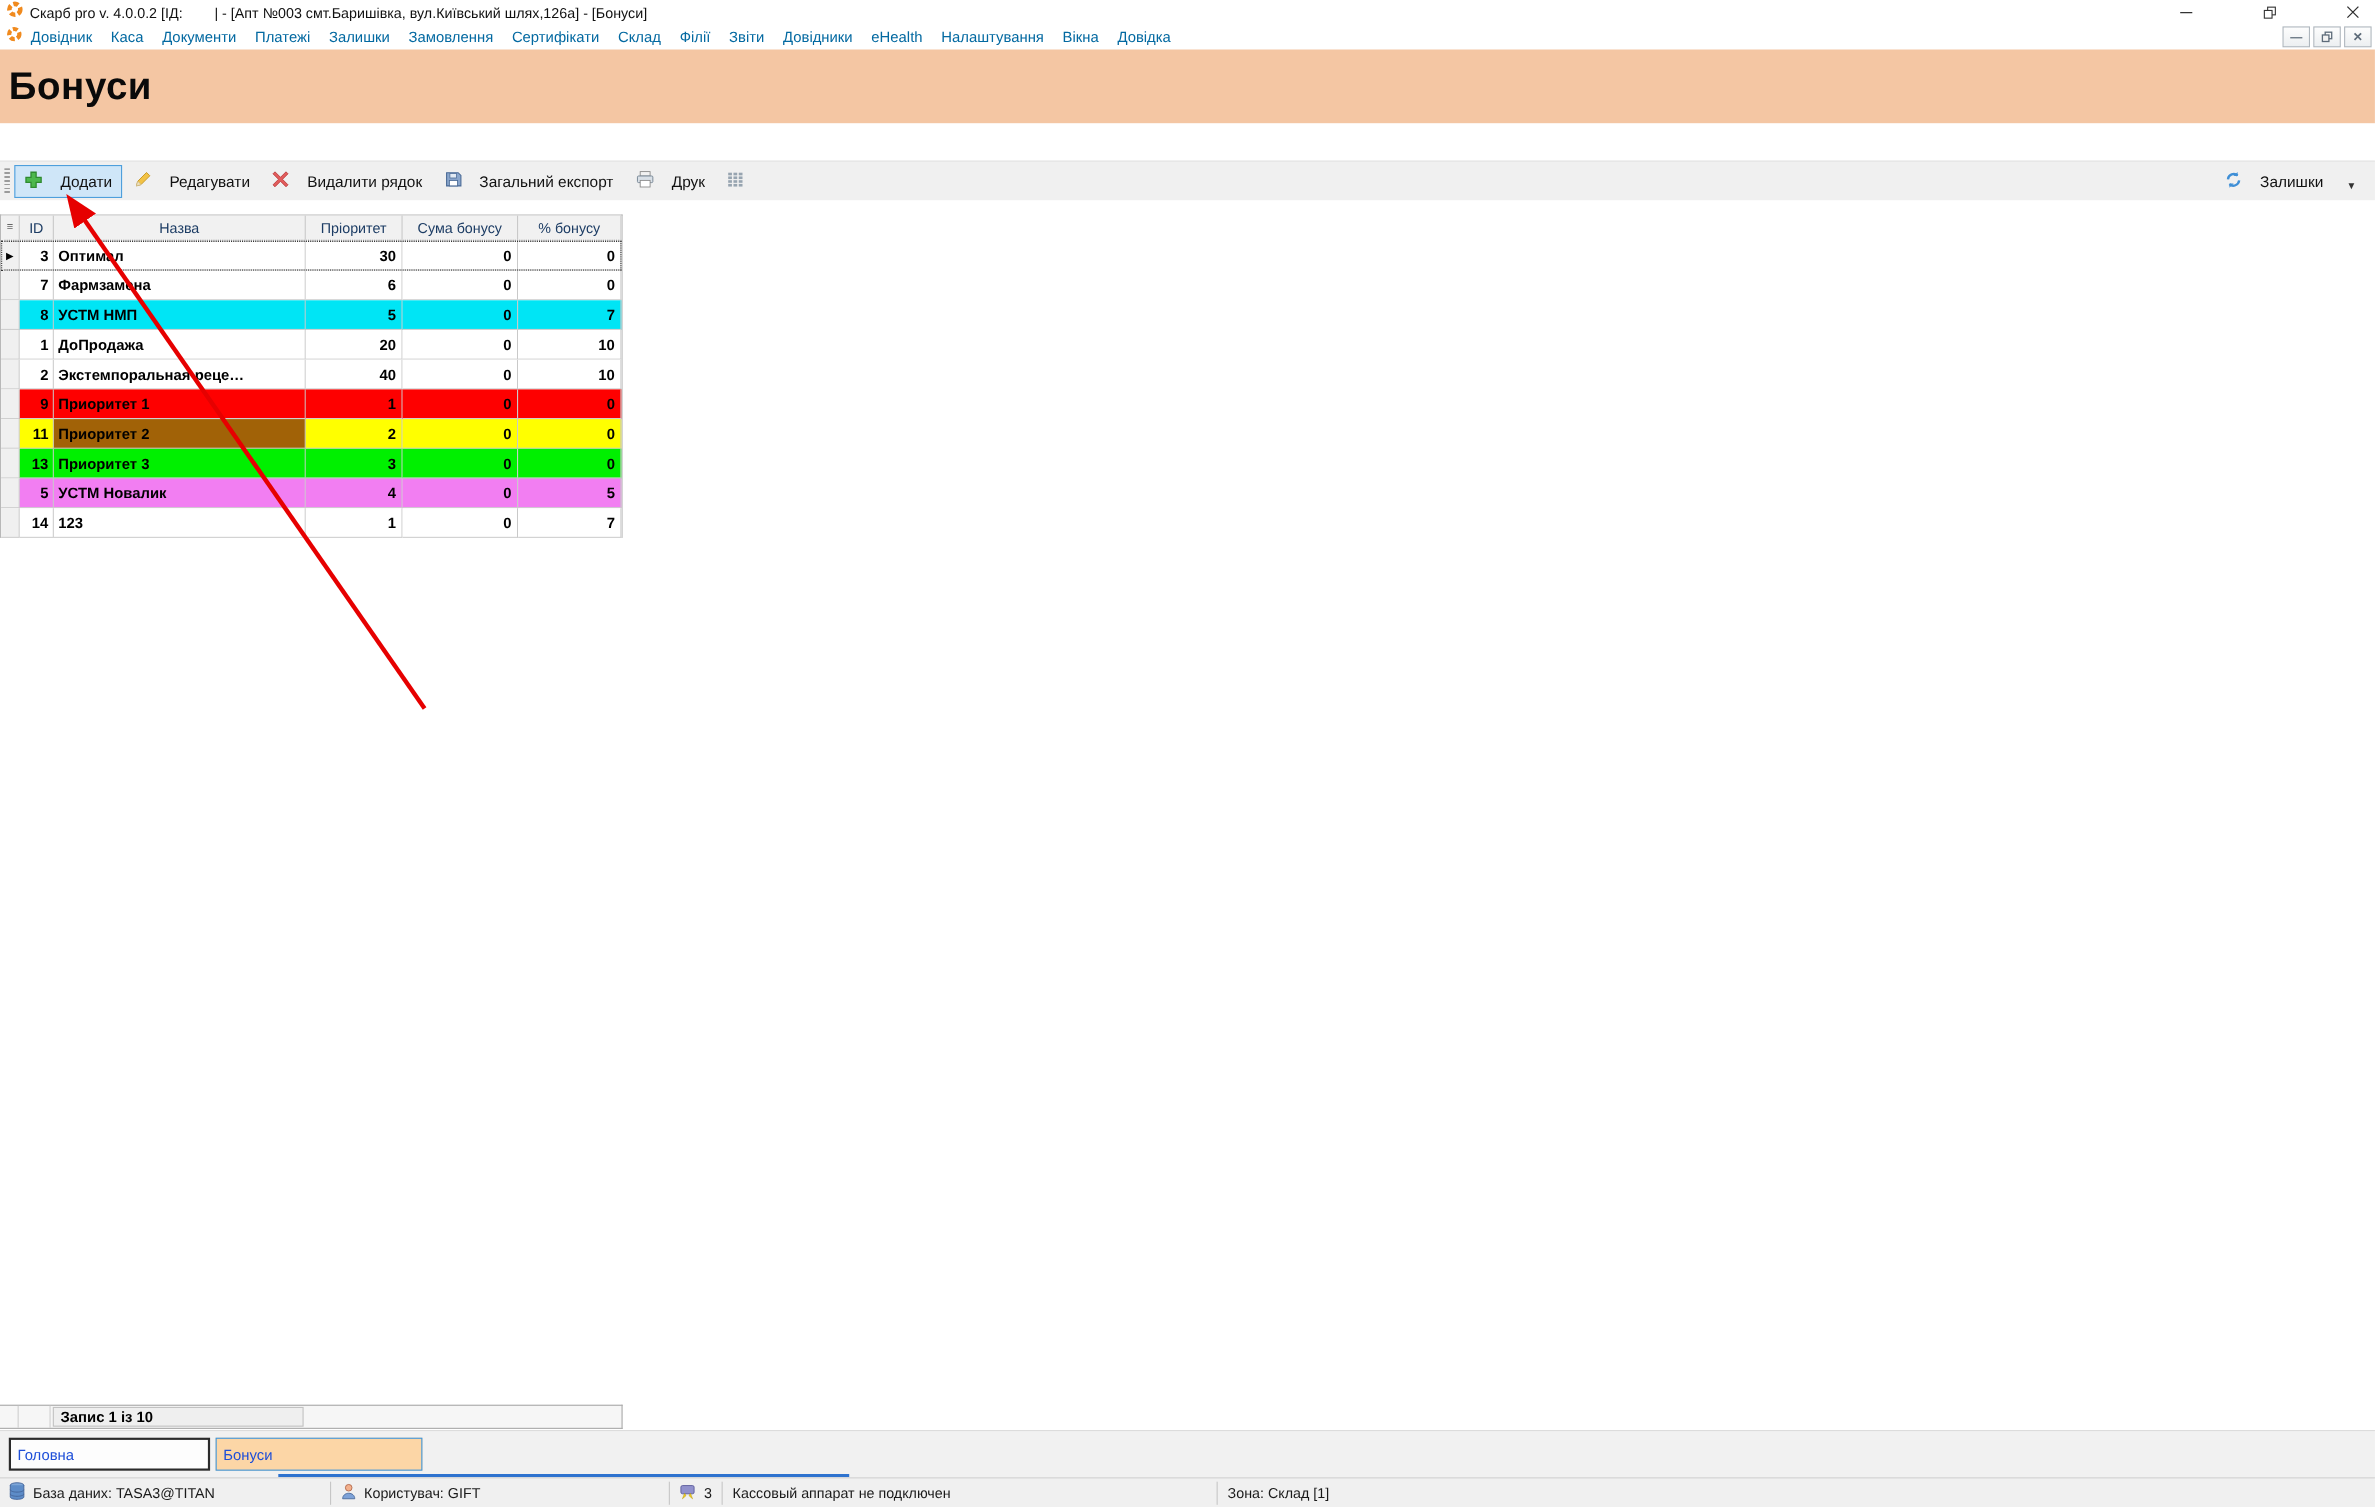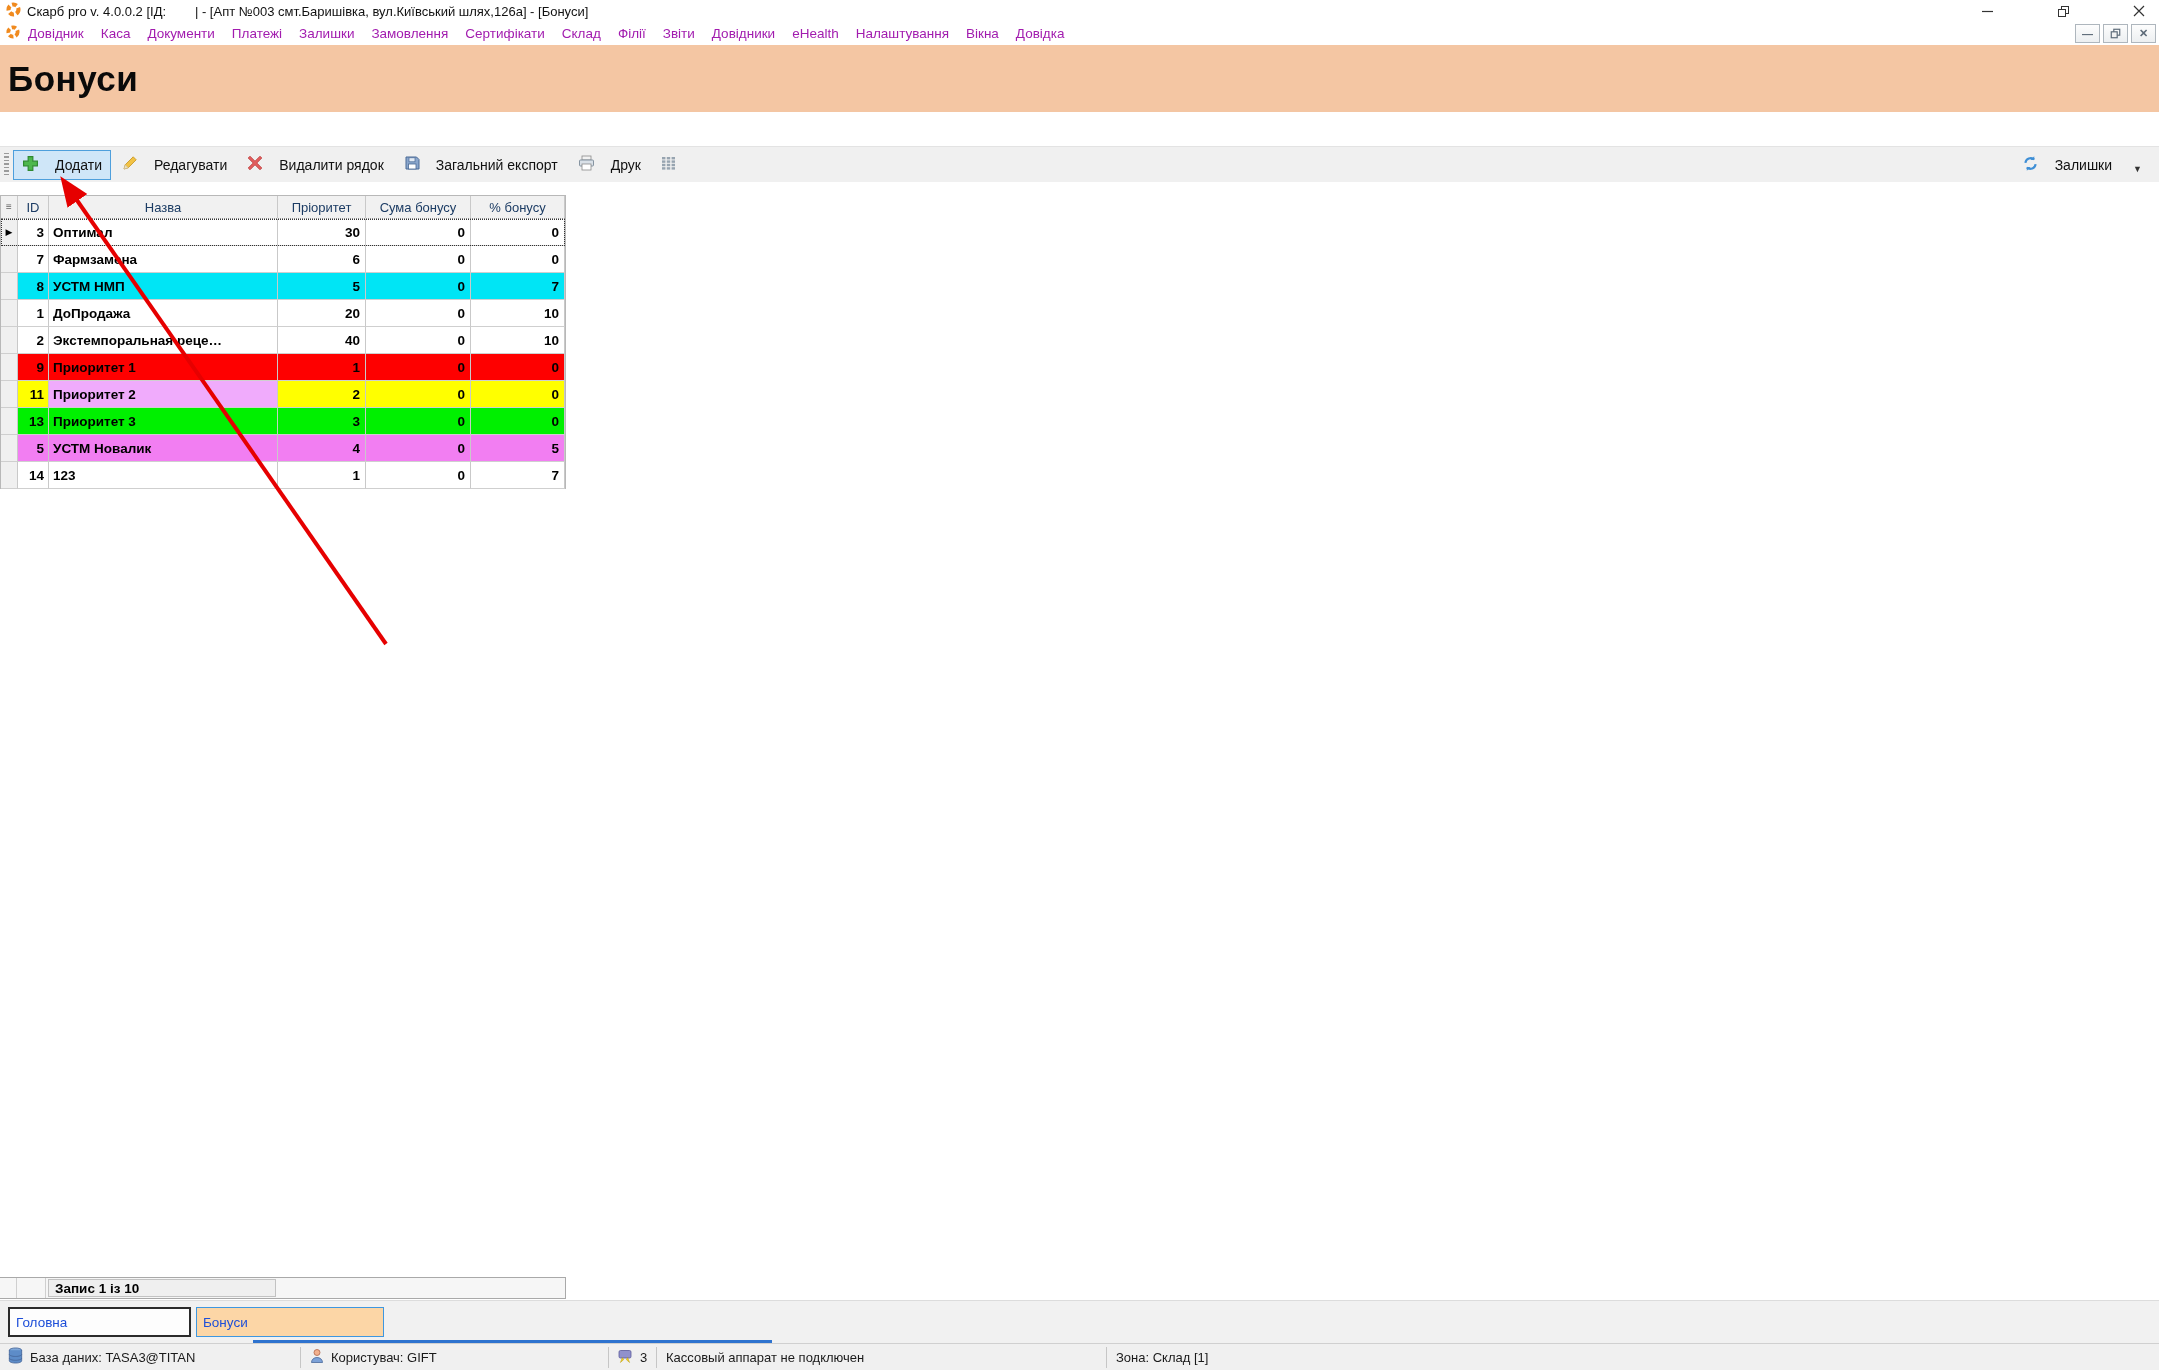--- a/index.html
+++ b/index.html
@@ -8,21 +8,21 @@
 
   
   .titlebar { position:absolute; top:0; left:0; right:0; height:22px; background:#fff; display:flex; align-items:center; padding-left:6px; }
   .titlebar .app-title { font-size:13px; color:#111; margin-left:6px; white-space:pre; }
   .win-controls { position:absolute; right:8px; top:0; height:22px; display:flex; align-items:center; gap:52px; }
   .win-btn { width:24px; height:18px; display:flex; align-items:center; justify-content:center; color:#333; font-size:13px; cursor:default; }
 
   
   .menubar { position:absolute; top:22px; left:0; right:0; height:23px; background:#fff; display:flex; align-items:center; padding-left:6px; }
   .menu-items { display:flex; gap:17px; margin-left:8px; }
-  .menu-item { font-size:13.5px; color:#a21caf; cursor:default; }
+  .menu-item { font-size:13.5px; color:#0369a1; cursor:default; }
   .mdi-controls { position:absolute; right:3px; top:2px; display:flex; gap:3px; }
   .mdi-btn { width:25px; height:19px; border:1px solid #aeb6bd; background:linear-gradient(#fdfdfd,#eceff1); display:flex; align-items:center; justify-content:center; color:#5d6b79; font-size:11px; font-weight:bold; }
 
   
   .pageheader { position:absolute; top:45px; left:0; right:0; height:67px; background:#f4c6a3; display:flex; align-items:center; }
   .pageheader h1 { font-size:35px; font-weight:800; color:#0a0a0a; padding-left:8px; letter-spacing:0.5px; }
 
   
   .searchrow { position:absolute; top:114px; left:2px; right:5px; height:25px; }
   .searchrow input { width:100%; height:25px; border:1px solid #a9a9a9; padding:2px 4px 2px 26px; font-size:13.5px; font-family:"Liberation Sans",sans-serif; color:#333; outline:none; background:#fff; }
@@ -284,21 +284,21 @@
       <div class="cell ind w-ind"></div>
       <div class="cell c-id w-id" style="background: rgb(254, 0, 0);">9</div>
       <div class="cell c-name w-name" style="background: rgb(254, 0, 0);">Приоритет 1</div>
       <div class="cell c-pri w-pri" style="background: rgb(254, 0, 0);">1</div>
       <div class="cell c-sum w-sum" style="background: rgb(254, 0, 0);">0</div>
       <div class="cell c-pct w-pct" style="background: rgb(254, 0, 0);">0</div>
     </div>
         <div class="trow">
       <div class="cell ind w-ind"></div>
       <div class="cell c-id w-id" style="background: rgb(255, 255, 0);">11</div>
-      <div class="cell c-name w-name" style="background: #f0abfc;">Приоритет 2</div>
+      <div class="cell c-name w-name" style="background: #a16207;">Приоритет 2</div>
       <div class="cell c-pri w-pri" style="background: rgb(255, 255, 0);">2</div>
       <div class="cell c-sum w-sum" style="background: rgb(255, 255, 0);">0</div>
       <div class="cell c-pct w-pct" style="background: rgb(255, 255, 0);">0</div>
     </div>
         <div class="trow">
       <div class="cell ind w-ind"></div>
       <div class="cell c-id w-id" style="background: rgb(0, 240, 0);">13</div>
       <div class="cell c-name w-name" style="background: rgb(0, 240, 0);">Приоритет 3</div>
       <div class="cell c-pri w-pri" style="background: rgb(0, 240, 0);">3</div>
       <div class="cell c-sum w-sum" style="background: rgb(0, 240, 0);">0</div>

